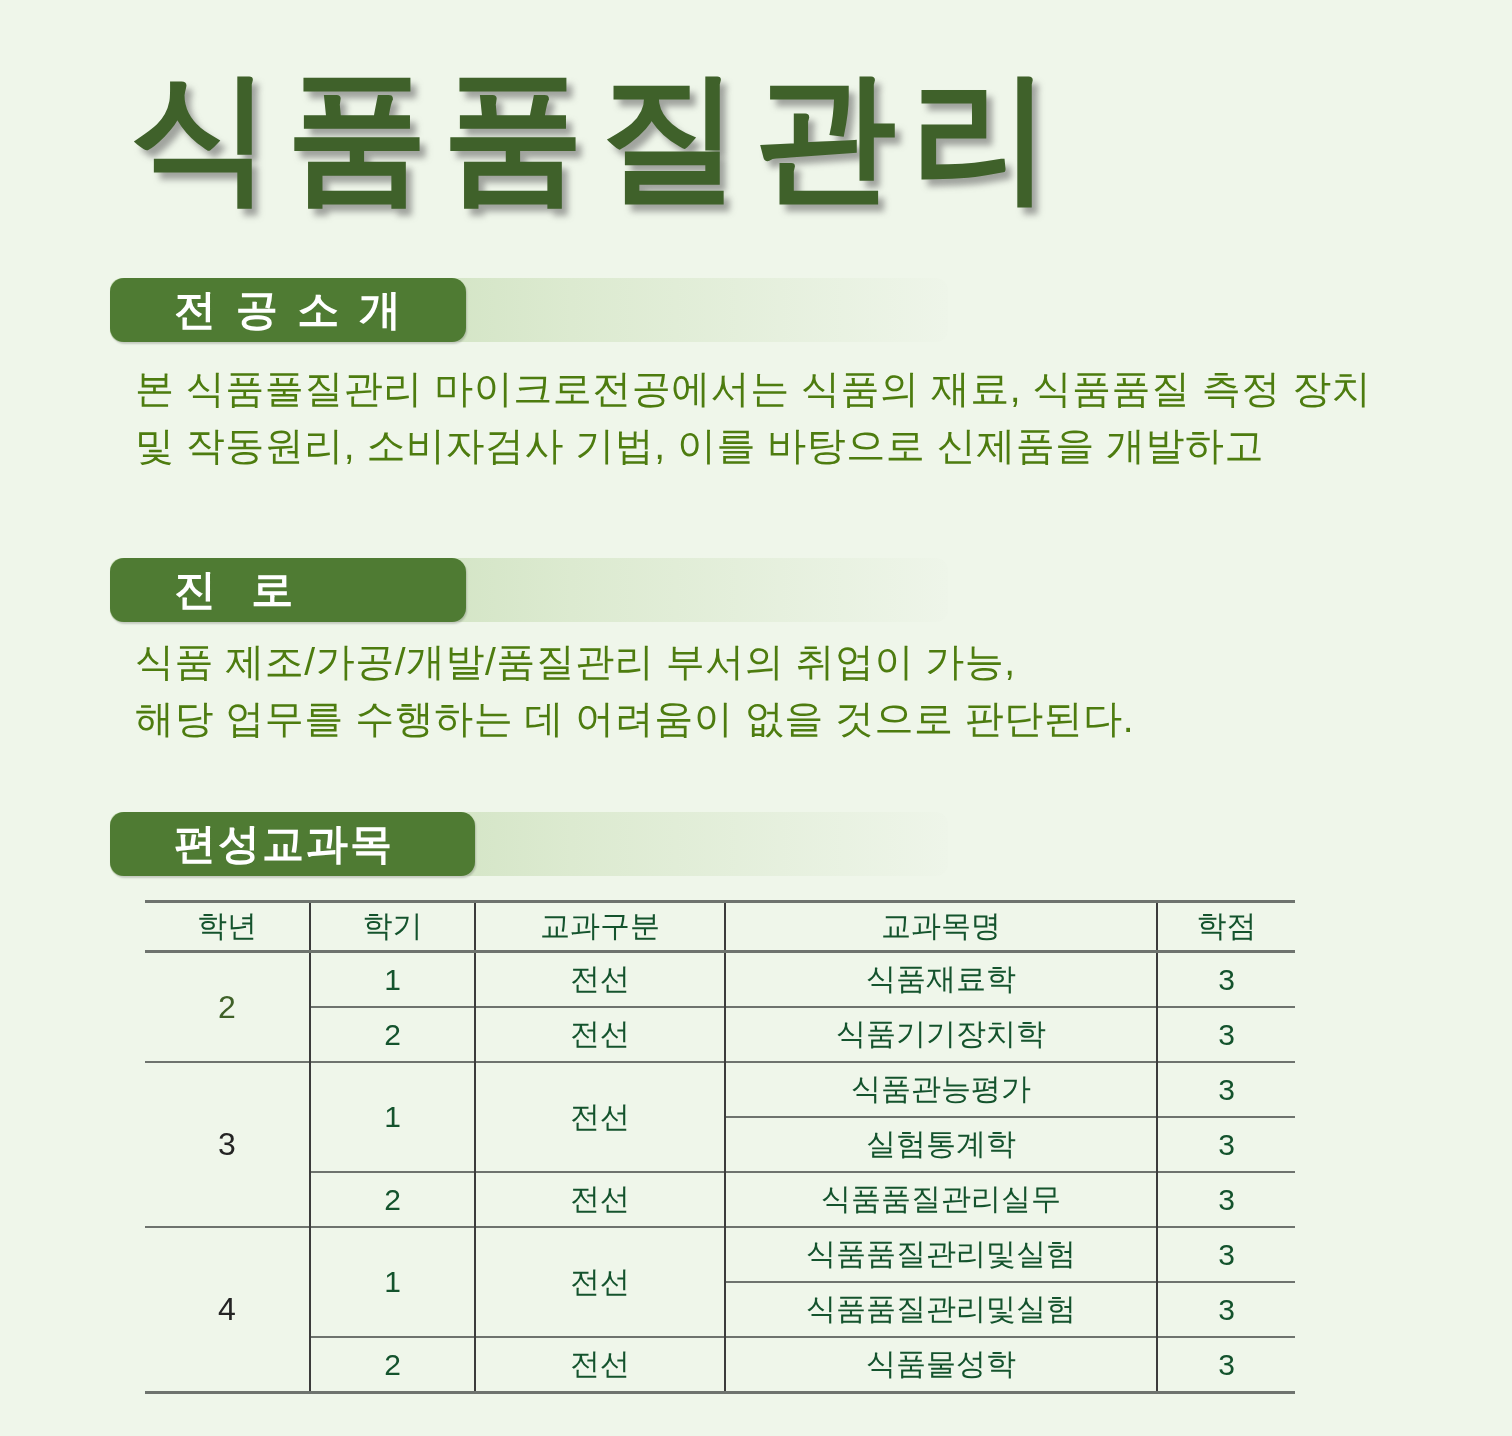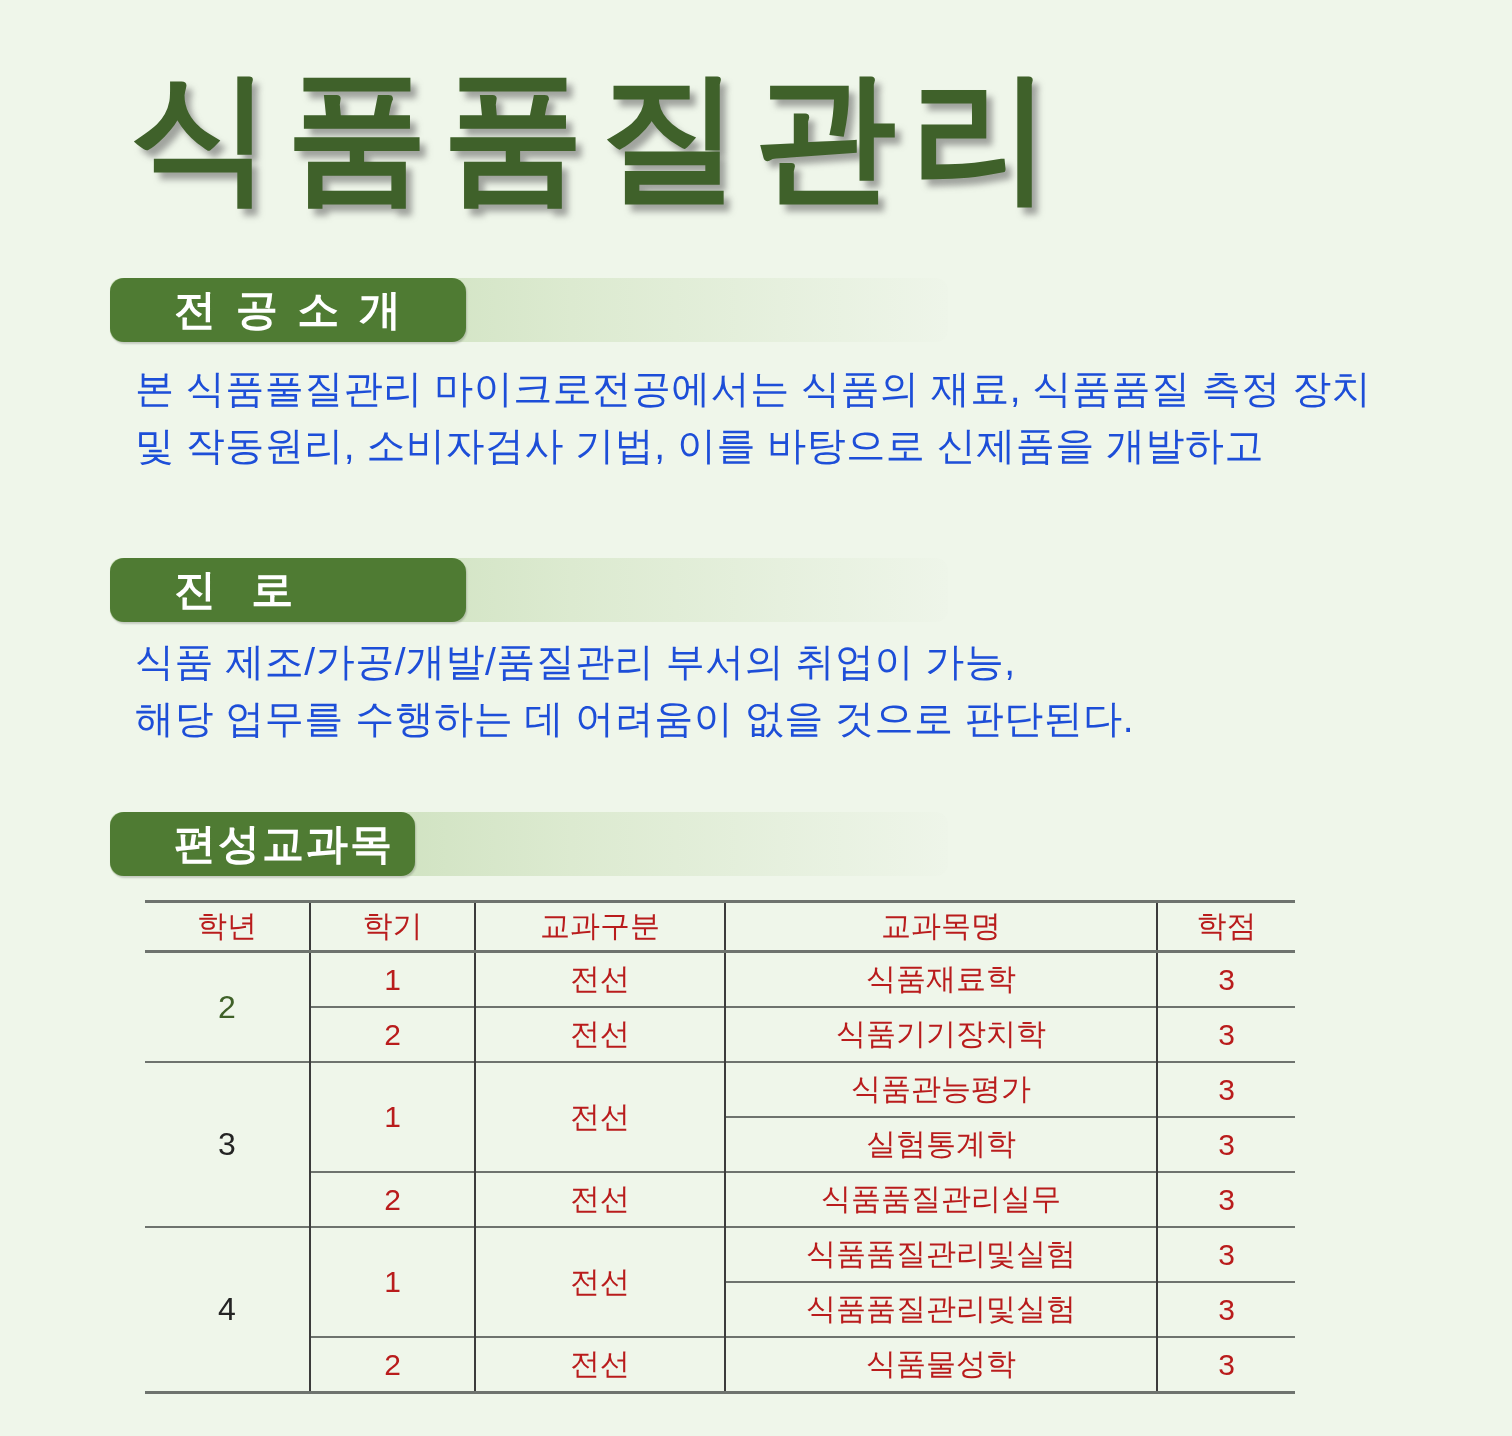--- a/index.html
+++ b/index.html
@@ -46,51 +46,51 @@
     color: #ffffff;
     font-size: 42px;
     font-weight: bold;
     letter-spacing: 4px;
     box-shadow: 1px 2px 2px rgba(0,0,0,0.18);
     white-space: pre;
   }
   #bar-intro      { top: 278px; }
   #bar-career     { top: 558px; text-align: center; }
   #bar-curriculum { top: 812px; }
-  #bar-curriculum .label-box { width: 305px; letter-spacing: 2px; }
+  #bar-curriculum .label-box { width: 365px; letter-spacing: 2px; }
 
   
   .para {
     position: absolute;
     left: 135px;
     font-size: 39px;
     line-height: 57px;
     letter-spacing: 0.5px;
-    color: #1d4ed8;
+    color: #4d7c0f;
     white-space: nowrap;
   }
   #para-intro  { top: 360px; }
   #para-career { top: 633px; }
 
   
   .course-table {
     position: absolute;
     left: 145px; top: 900px;
     border-collapse: collapse;
     table-layout: fixed;
     width: 1150px;
     border-bottom: 3px solid #6e736e;
     font-size: 30px;
   }
   .course-table th, .course-table td {
     text-align: center;
     vertical-align: middle;
     padding: 0;
     font-weight: normal;
-    color: #b91c1c;
+    color: #14532d;
   }
   .course-table th {
     height: 47px;
     border-top: 3px solid #6e736e;
     border-bottom: 3px solid #6e736e;
     border-right: 2px solid #3c3c3c;
   }
   .course-table td {
     height: 53px;
     border-top: 2px solid #6e736e;

